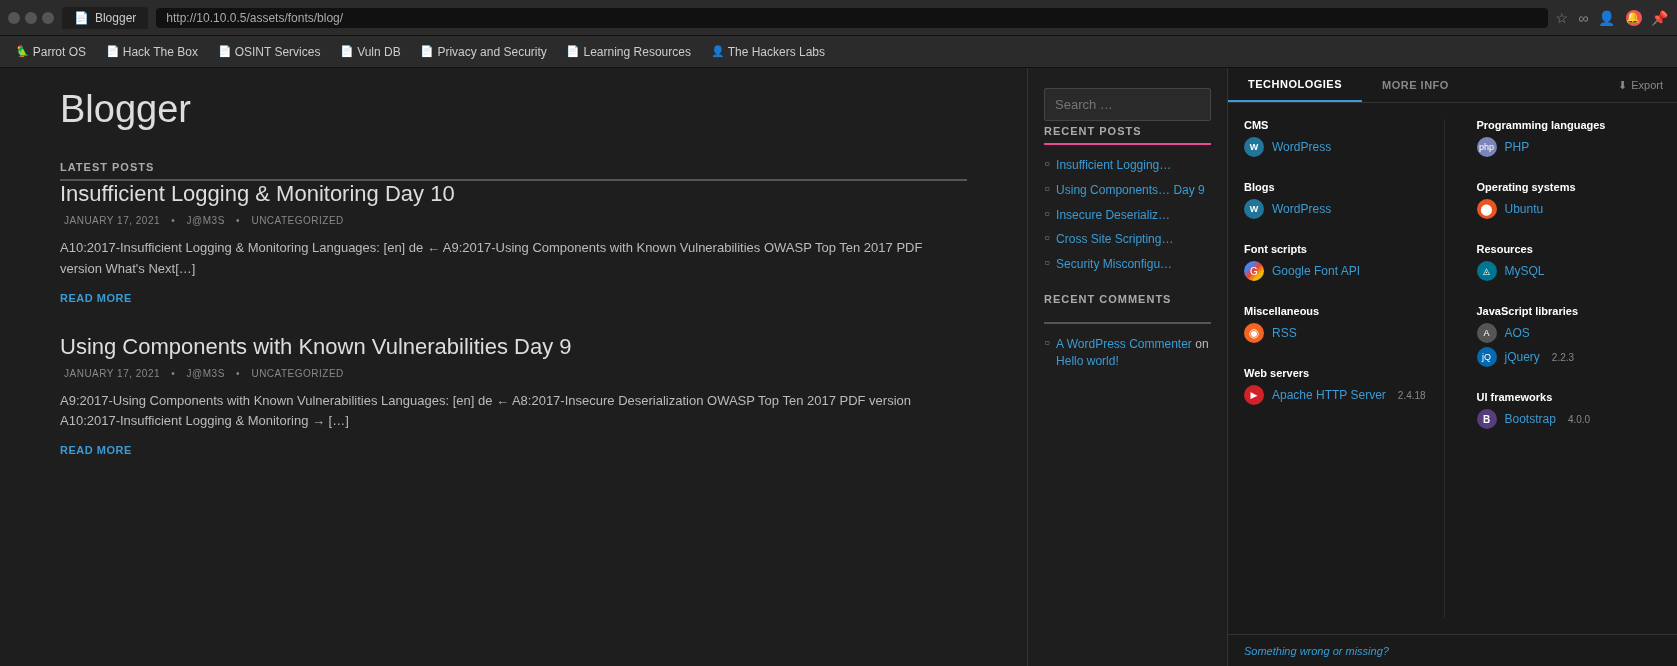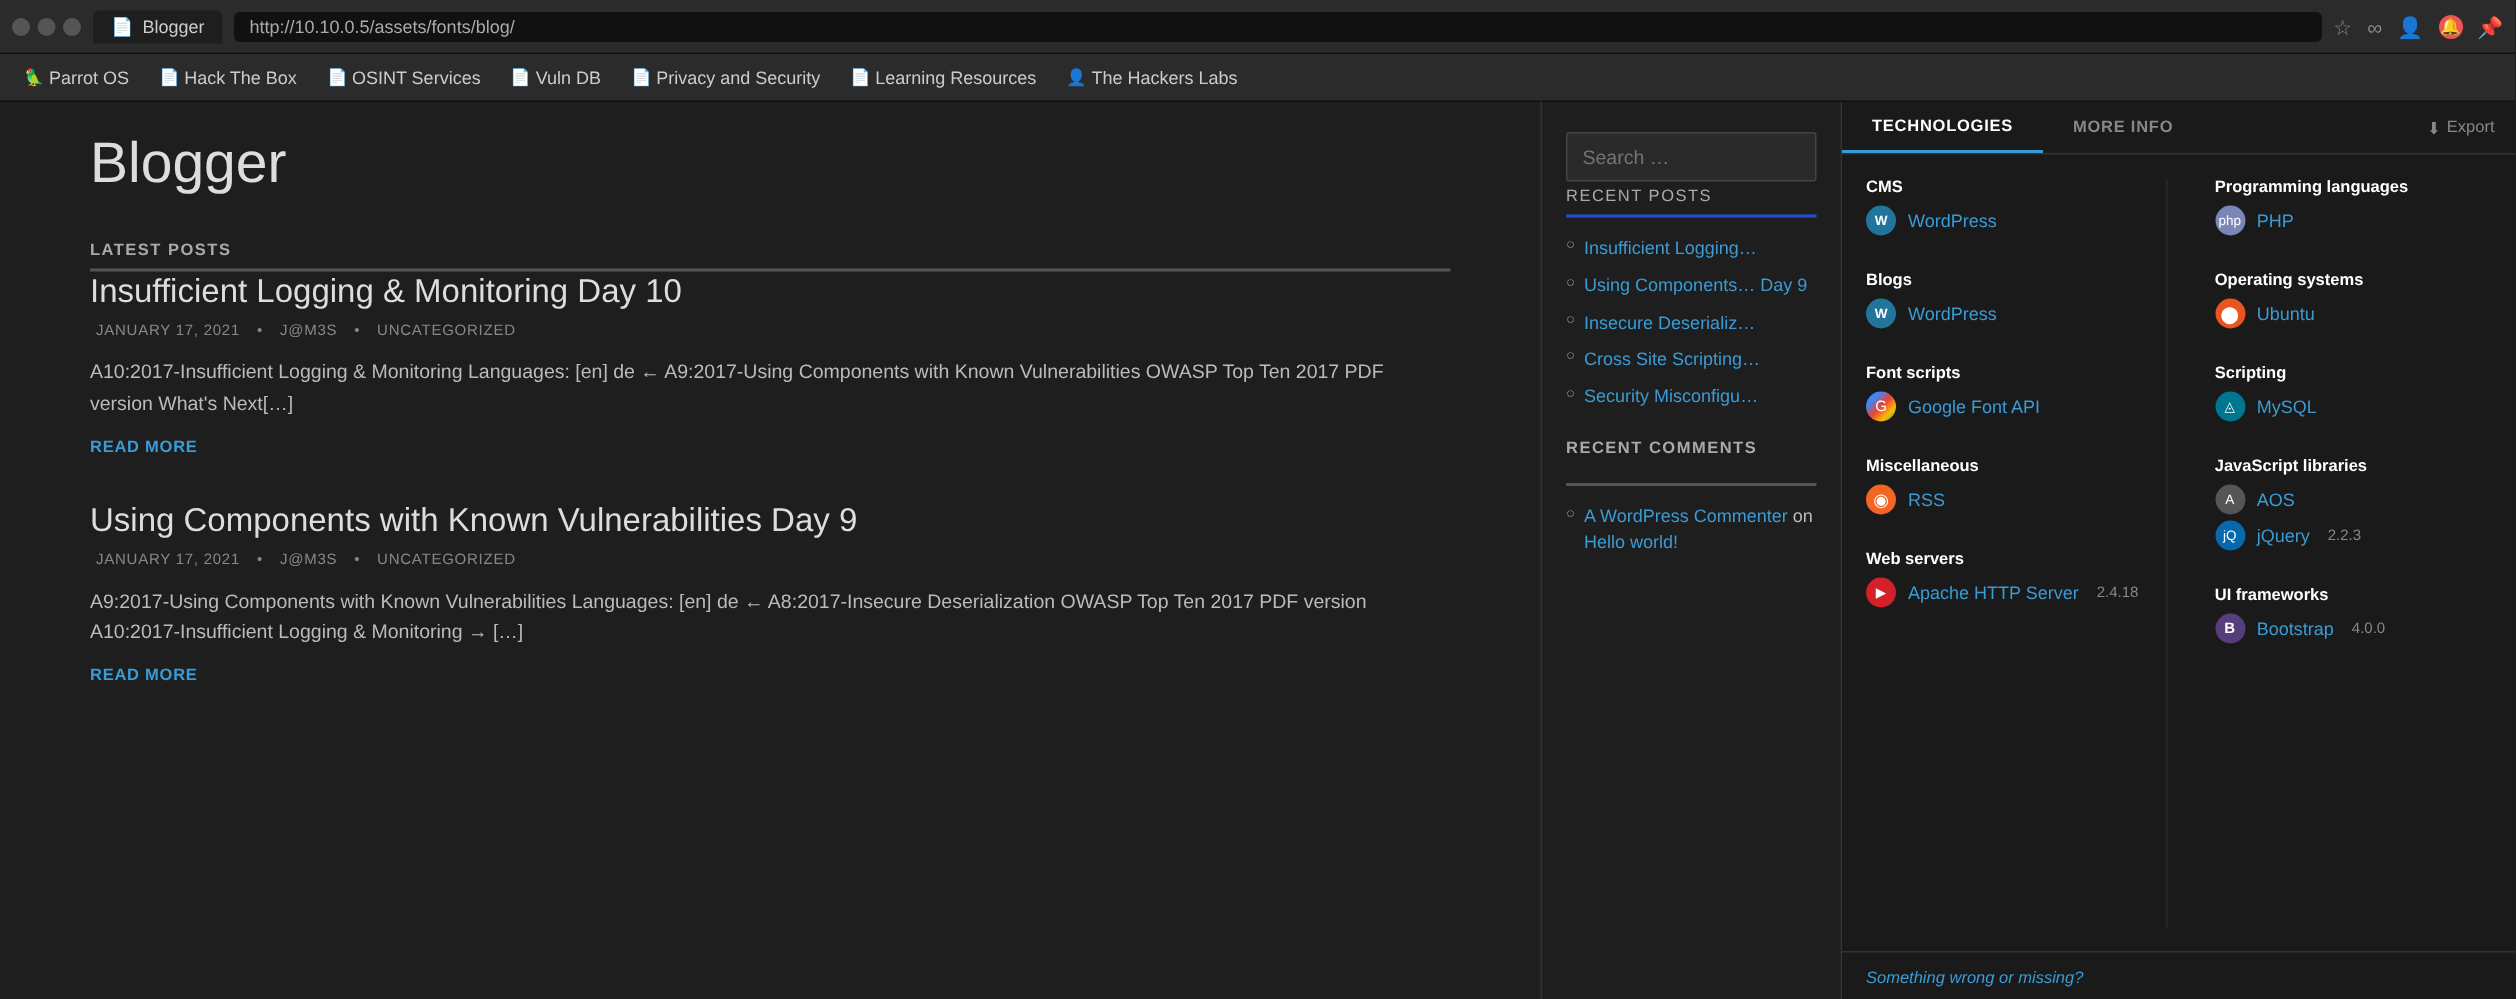--- a/index.html
+++ b/index.html
@@ -144,24 +144,24 @@
       background: #2a2a2a;
       border: 1px solid #444;
       border-radius: 2px;
       padding: 8px 10px;
       color: #888;
       font-size: 13px;
       margin-bottom: 4px;
     }
     .sidebar-section-title {
       font-size: 11px;
-      font-weight: 400;
+      font-weight: 700;
       letter-spacing: 1px;
       color: #aaa;
-      border-bottom: 2px solid #1d4ed8;
+      border-bottom: 2px solid #ec4899;
       padding-bottom: 6px;
       margin-bottom: 12px;
     }
     .sidebar-links {
       list-style: none;
       margin-bottom: 20px;
     }
     .sidebar-links li {
       display: flex; align-items: flex-start; gap: 6px;
       margin-bottom: 8px;
@@ -515,21 +515,21 @@
 
         <div class="wapp-section">
           <div class="wapp-section-title">Operating systems</div>
           <div class="wapp-item">
             <div class="wapp-icon wapp-icon-ubuntu" style="font-size:11px;">⬤</div>
             <a class="wapp-link">Ubuntu</a>
           </div>
         </div>
 
         <div class="wapp-section">
-          <div class="wapp-section-title">Scripting</div>
+          <div class="wapp-section-title">Resources</div>
           <div class="wapp-item">
             <div class="wapp-icon wapp-icon-mysql" style="font-size:9px;">◬</div>
             <a class="wapp-link">MySQL</a>
           </div>
         </div>
 
         <div class="wapp-section">
           <div class="wapp-section-title">JavaScript libraries</div>
           <div class="wapp-item">
             <div class="wapp-icon wapp-icon-aos" style="font-size:9px;">A</div>

